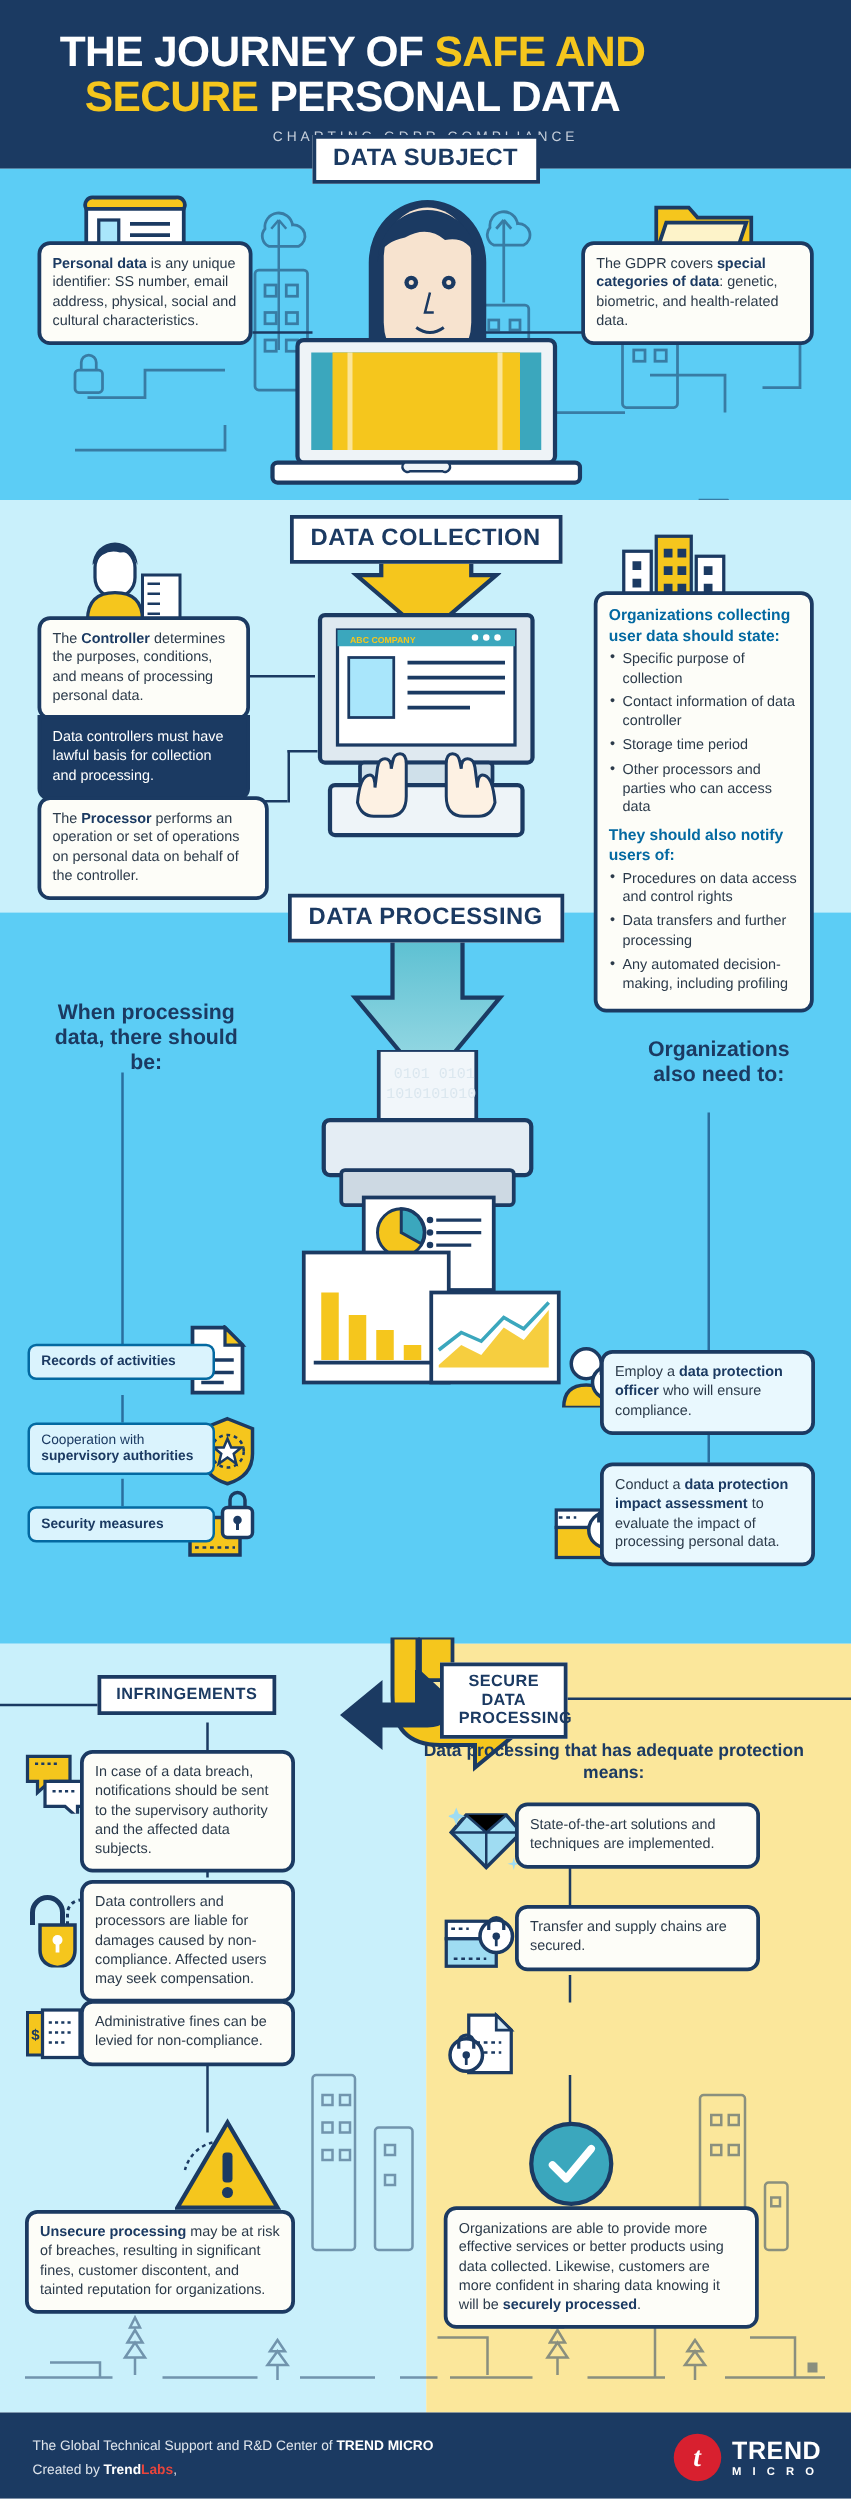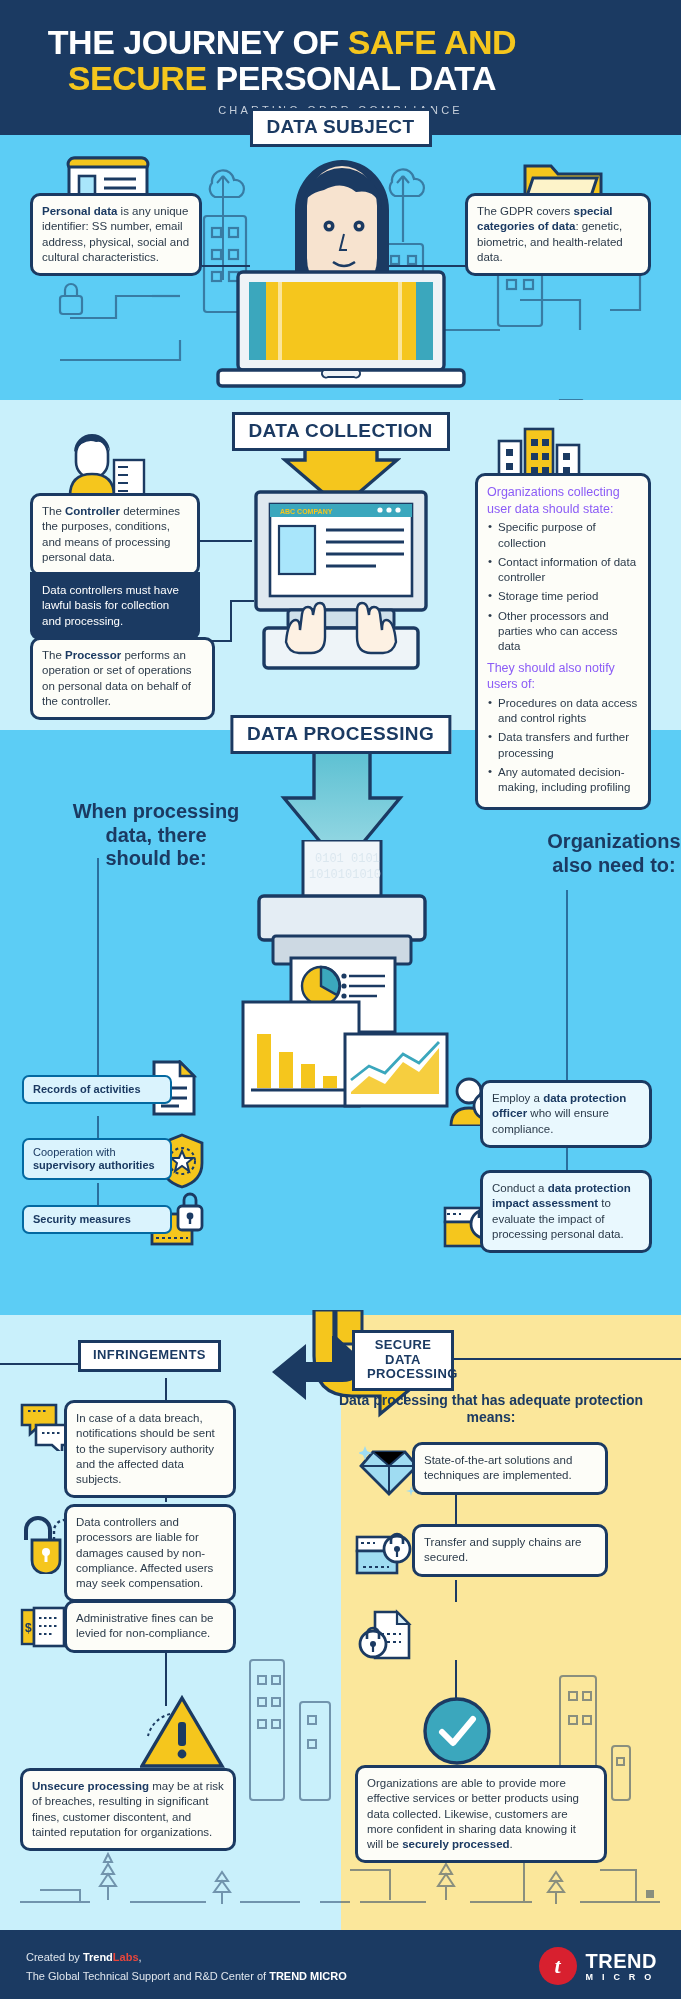--- a/index.html
+++ b/index.html
@@ -52,21 +52,21 @@
   #chip-infringements { top: 1340px; left: 78px; }
   #chip-secure { top: 1330px; left: 352px; width: 102px; }
 
   
   .card {
     position: absolute; background: #fdfdf8; border: 3px solid #1b3a62;
     border-radius: 10px; color: #2b3a4a; font-size: 11.5px;
     line-height: 1.33; padding: 8px 9px; z-index: 30;
   }
   .card b { color: #1b3a62; }
-  .card .hd { font-size: 12.5px; font-weight: normal; color:#8b5cf6; display:block; margin-bottom:3px;}
+  .card .hd { font-size: 12.5px; font-weight: bold; color:#0369a1; display:block; margin-bottom:3px;}
   .card ul { list-style: none; margin: 2px 0 0 0; }
   .card ul li { position: relative; padding-left: 11px; margin-bottom: 4px; }
   .card ul li::before { content: "•"; position: absolute; left: 1px; top: -1px; }
   .card.dark { background: #1b3a62; color: #fff; border-color:#1b3a62; }
 
   .card.lite { background: #e9f8fe; border-color:#1b3a62; }
 
   
   .pill {
     position: absolute; background: #daf3fd; border: 2px solid #0369a1;
@@ -76,22 +76,22 @@
   .pill .lt { font-weight: normal; }
 
   
   .ln { position: absolute; background: #1b3a62; z-index: 5; }
   .ln.v { width: 2px; }
   .ln.h { height: 2px; }
   .ln.thin { background: #2a6f9e; }
 
   
   .sideHead {
-    position: absolute; color: #1b3a62; font-weight: bold; font-size: 20px;
-    text-align: center; line-height: 1.18; z-index: 30; margin-left: 39px;
+    position: absolute; color: #1b3a62; font-weight: bold; font-size: 17px;
+    text-align: center; line-height: 1.18; z-index: 30;
   }
 
   .subHead {
     position: absolute; color: #1b3a62; font-weight: bold; font-size: 14px;
     text-align: center; line-height: 1.2; z-index: 30; width: 300px;
   }
 
   
   .footer-text {
     position: absolute; left: 26px; top: 1948px; color: #dfe5ec; font-size: 11px;
@@ -578,24 +578,24 @@
       <path d="M20,252 h70 M130,252 h76 M240,252 h60 M320,252 h30"></path>
       <path d="M360,252 h66 M470,252 h62 M580,252 h80"></path>
       <path d="M40,240 h40 v12 M350,220 h40 v30"></path>
       <path d="M480,210 h44 v42 M600,220 h36 v32"></path>
       <rect x="646" y="240" width="8" height="8" fill="#1b3a62" stroke="none"></rect>
     </g>
   </svg>
 
   <div class="footer-text">
     <div>
-      <span>Created by </span><span class="b">Trend</span><span class="red">Labs</span><span>,</span>
+      <span>The Global Technical Support and R&amp;D Center of </span><span class="b">TREND MICRO</span>
     </div>
     <div>
-      <span>The Global Technical Support and R&amp;D Center of </span><span class="b">TREND MICRO</span>
+      <span>Created by </span><span class="b">Trend</span><span class="red">Labs</span><span>,</span>
     </div>
   </div>
 
   <div class="brand">
     <div class="logo">t</div>
     <div class="bt">
       <div class="t1">TREND</div>
       <div class="t2">M I C R O</div>
     </div>
   </div>

